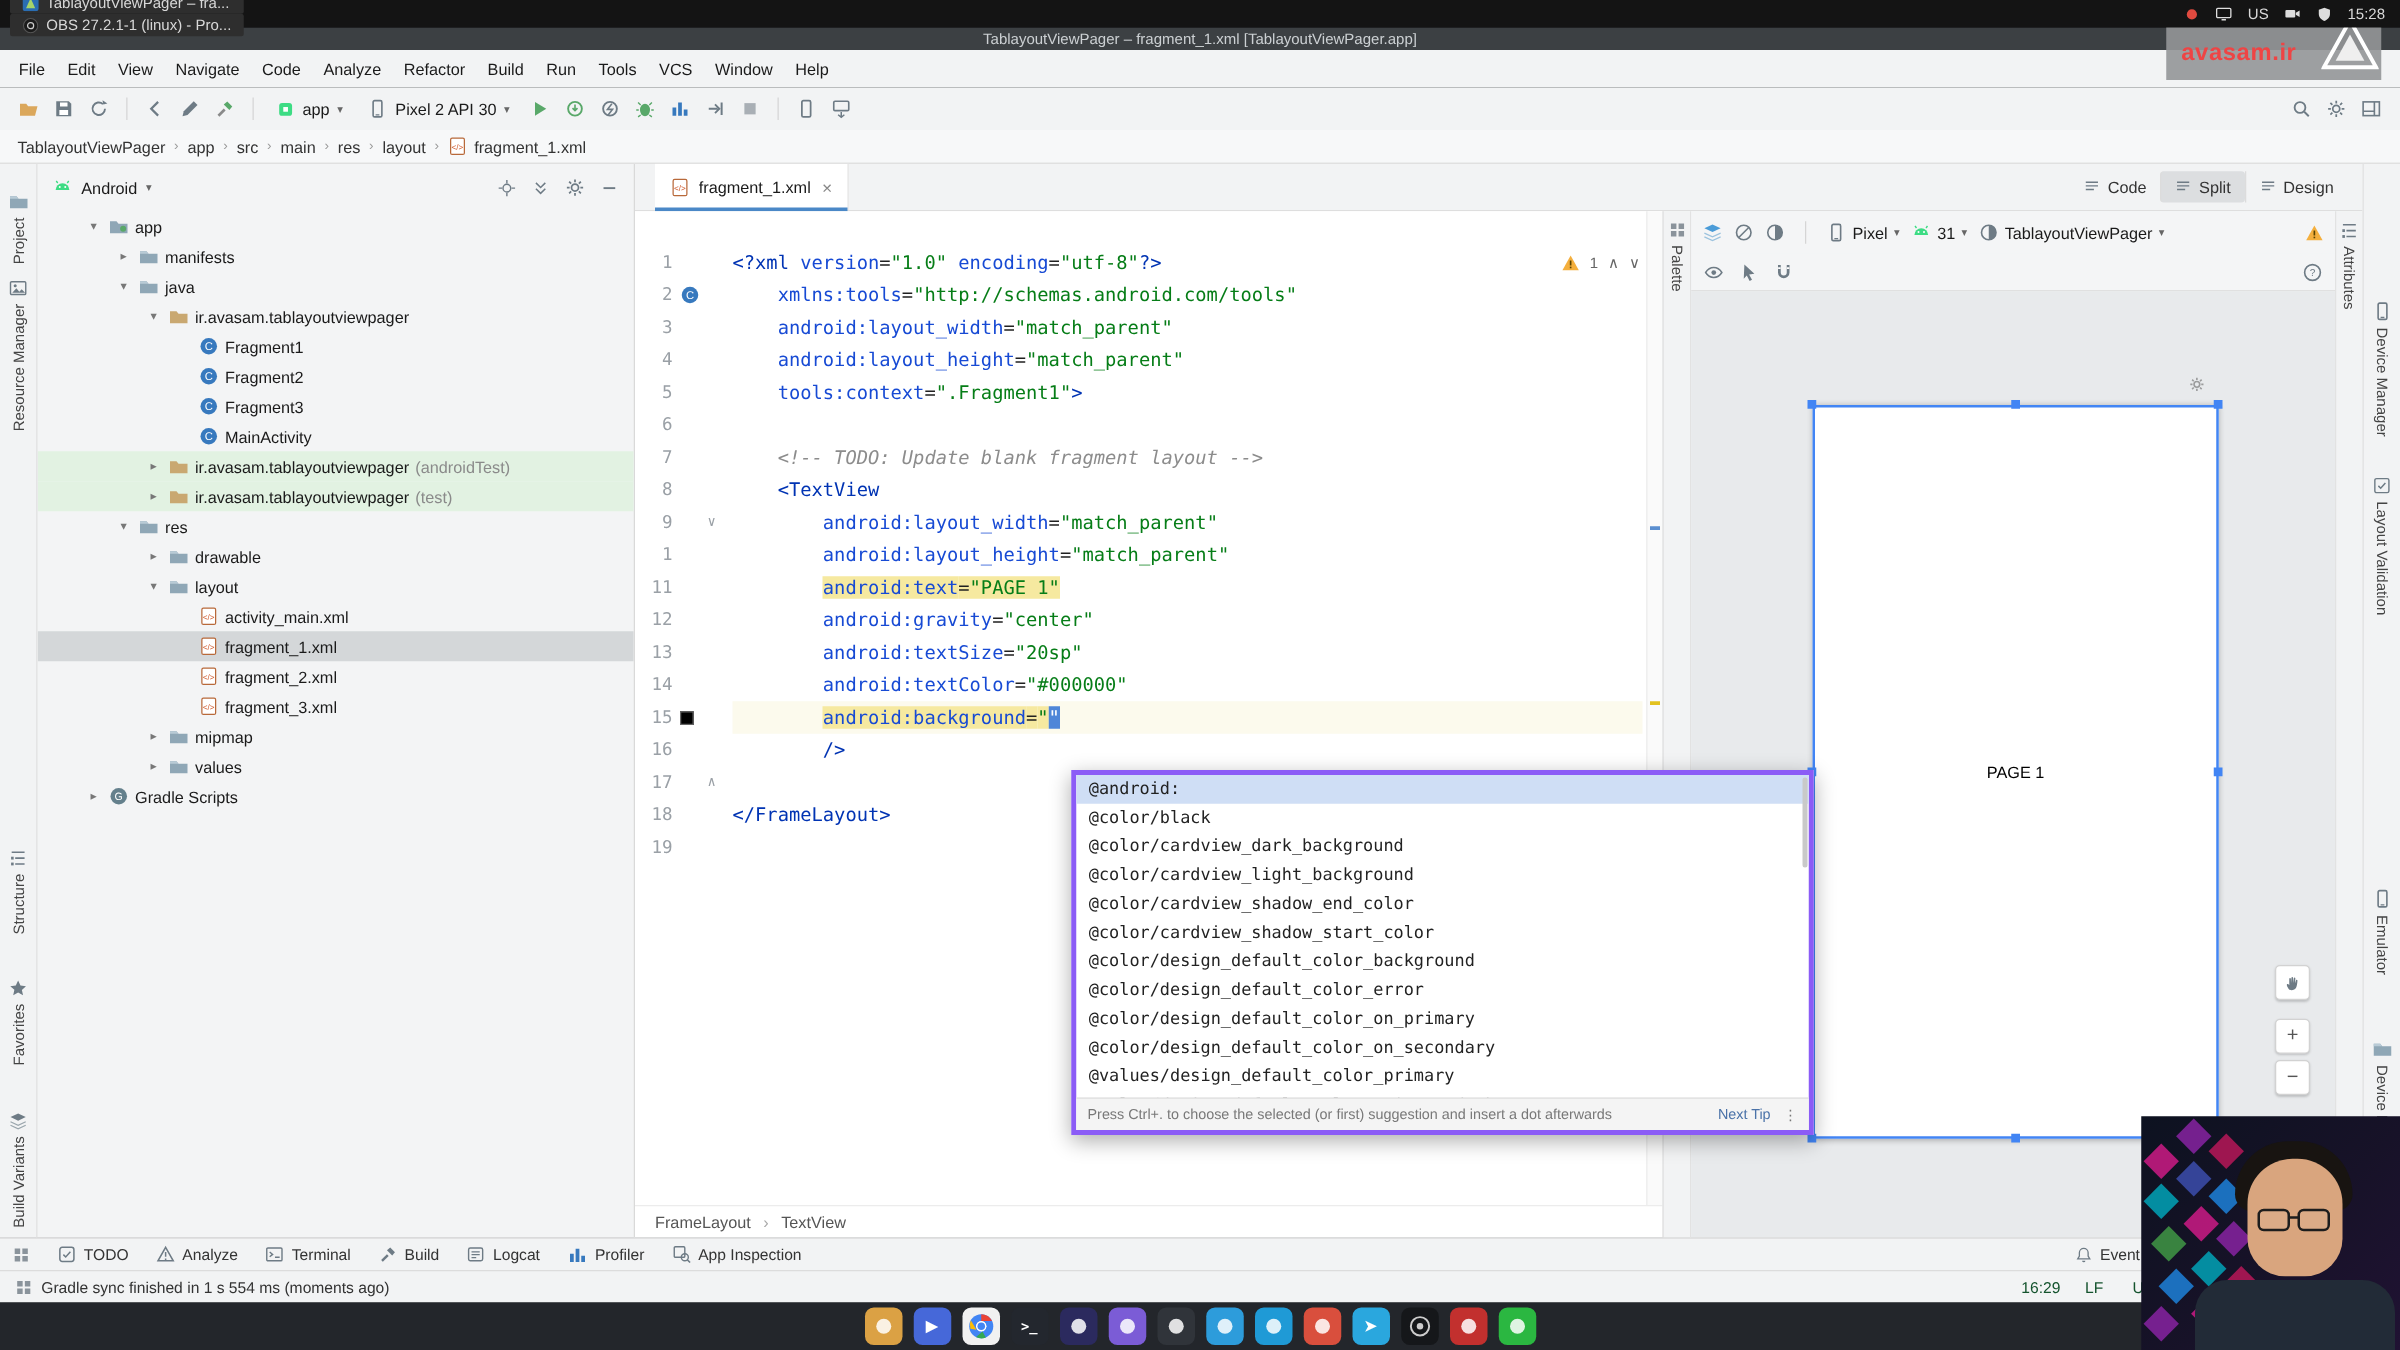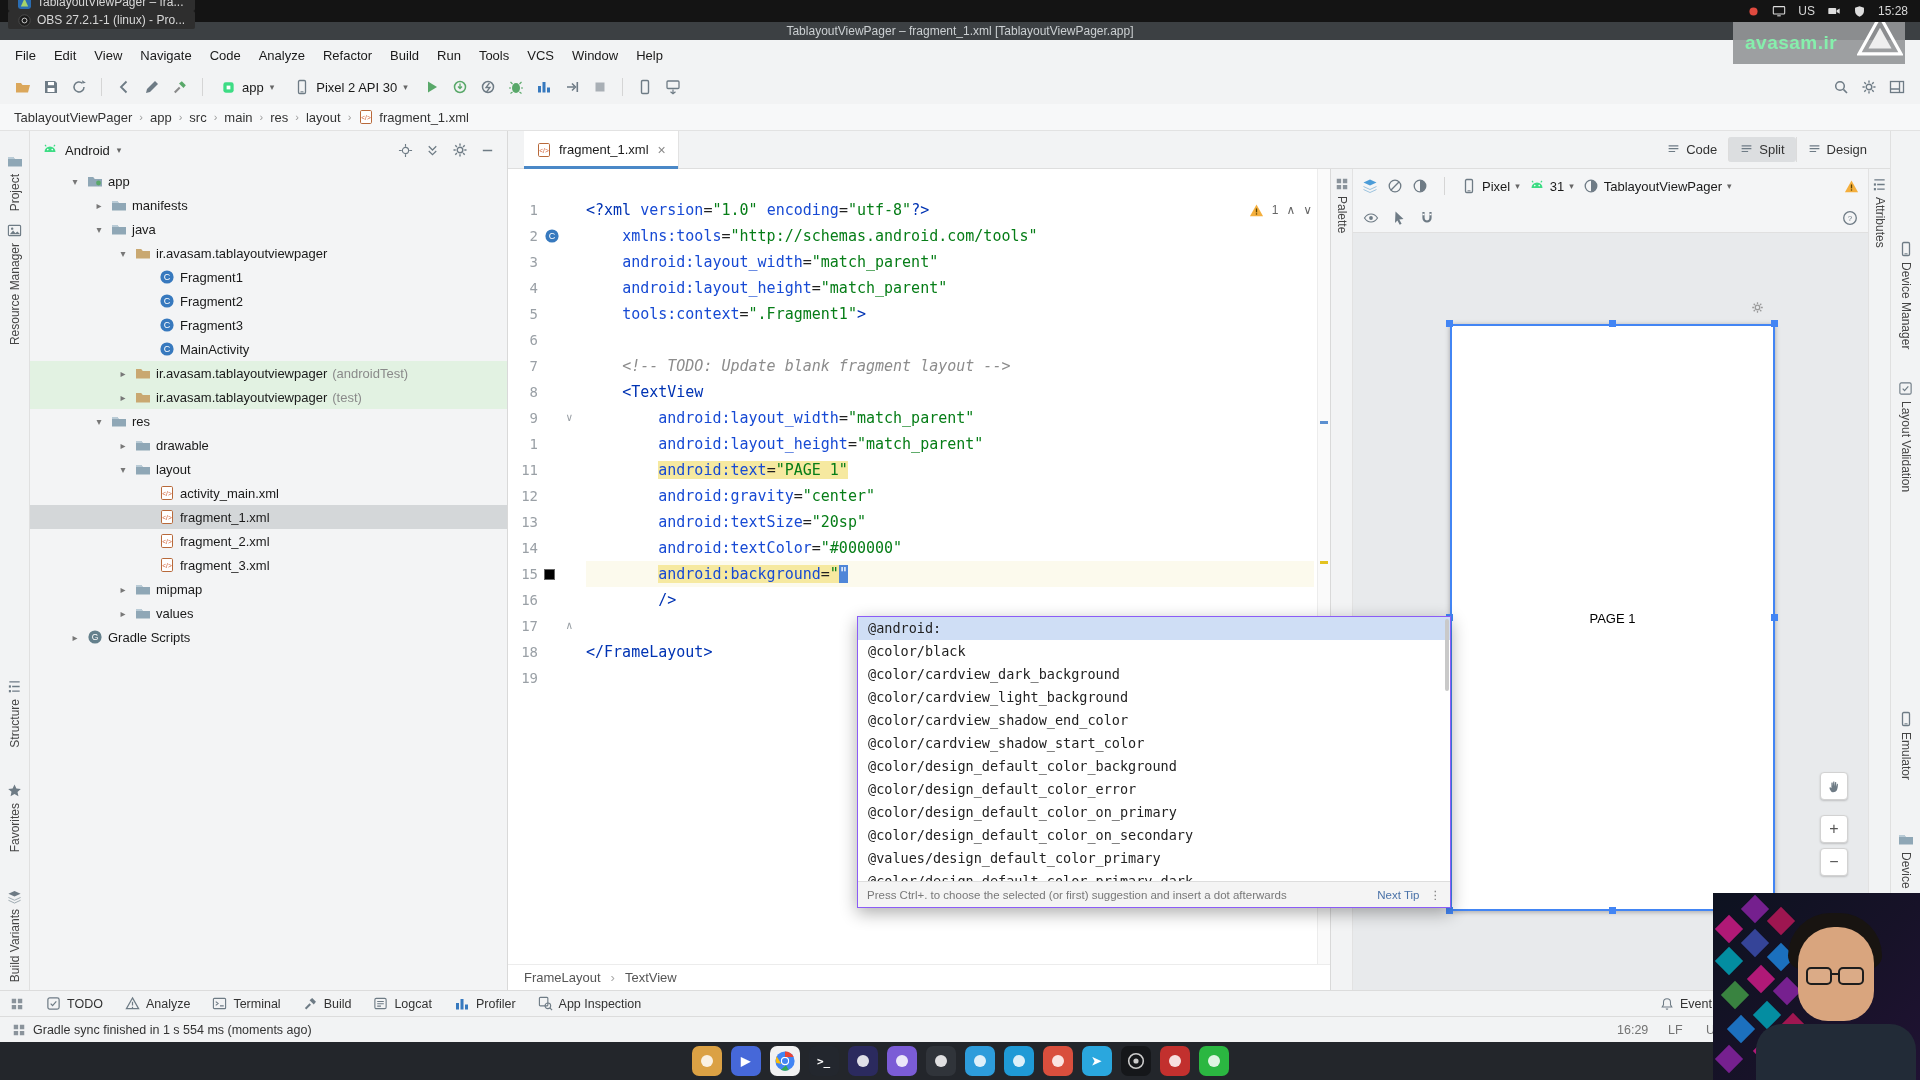--- a/index.html
+++ b/index.html
@@ -5,21 +5,21 @@
 *{margin:0;padding:0;box-sizing:border-box}
 html,body{width:1920px;height:1080px;overflow:hidden}
 body{position:relative;font-family:"Liberation Sans",sans-serif;background:#15171a;color:#1a1a1a}
 svg{display:block}
 
 #os-bar{position:absolute;top:0;left:0;right:0;height:22px;background:#141414;display:flex;align-items:center;color:#d8d8d8;font-size:12px;z-index:31}
 .os-win{display:flex;align-items:center;gap:6px;padding:2px 10px;margin-left:8px;background:#2e2e2e;border-radius:2px;height:18px}
 #os-right{margin-left:auto;display:flex;align-items:center;gap:12px;padding-right:12px}
 #os-right .osic{display:flex;align-items:center}
 
-#watermark{position:absolute;left:1733px;top:0;width:172px;height:64px;background:rgba(148,150,152,.9);z-index:29;color:#86efac}
+#watermark{position:absolute;left:1733px;top:0;width:172px;height:64px;background:rgba(148,150,152,.9);z-index:29;color:#ef4444}
 .wm-arabic{position:absolute;right:44px;top:1px;font-size:12px;direction:rtl}
 .wm-site{position:absolute;left:12px;top:32px;font-size:19px;font-weight:bold;letter-spacing:.5px}
 .wm-logo{position:absolute;right:2px;top:12px}
 
 #title-bar{position:absolute;top:22px;left:0;right:0;height:18px;background:#3c4043;color:#ccd0d3;font-size:12px;display:flex;justify-content:center;align-items:center;z-index:10}
 #menu-bar{position:absolute;top:40px;left:0;right:0;height:30px;background:#f2f3f4;display:flex;align-items:center;font-size:13px;padding-left:6px;z-index:9}
 .menu-item{padding:0 9px}
 #toolbar{position:absolute;top:70px;left:0;right:0;height:34px;background:#f2f3f4;display:flex;align-items:center;gap:2px;padding:0 10px;z-index:9}
 .tb-ic{width:26px;height:24px;display:flex;align-items:center;justify-content:center;border-radius:3px;color:#6e6e6e;font-size:15px}
 .tb-sep{width:1px;height:18px;background:#d5d5d5;margin:0 7px}
@@ -87,26 +87,26 @@
 .handle{position:absolute;width:7px;height:7px;background:#4285f4}
 .preview-text{position:absolute;left:0;right:0;top:50%;transform:translateY(-50%);text-align:center;font-size:13px;color:#000}
 .zbtn{position:absolute;right:20px;width:28px;height:28px;background:#fff;border:1px solid #d2d2d2;border-radius:4px;display:flex;align-items:center;justify-content:center;color:#555;box-shadow:0 1px 2px rgba(0,0,0,.18);font-size:16px}
 .legend-ic{position:absolute;left:398px;top:68px;opacity:.7}
 
 #bottom-bar{position:absolute;top:990px;left:0;right:0;height:26px;background:#f2f3f4;border-top:1px solid #dcdcdc;display:flex;align-items:center;font-size:12.5px;color:#333;padding:0 10px;gap:22px;z-index:9}
 .bb-tab{display:flex;align-items:center;gap:6px}
 #bb-right{position:absolute;left:1660px;display:flex;align-items:center;gap:6px}
 #status-bar{position:absolute;top:1016px;left:0;right:0;height:26px;background:#f2f3f4;border-top:1px solid #dcdcdc;font-size:12.5px;color:#333;z-index:9}
 #status-msg{position:absolute;left:12px;top:0;height:26px;display:flex;align-items:center;gap:7px}
-.st-seg{position:absolute;top:0;height:26px;display:flex;align-items:center;color:#737373}
+.st-seg{position:absolute;top:0;height:26px;display:flex;align-items:center;color:#14532d}
 
 #taskbar{position:absolute;top:1042px;left:0;right:0;height:38px;background:#23262b;display:flex;align-items:center;justify-content:center;gap:9px;z-index:20}
 .tb-app{width:30px;height:30px;border-radius:7px;display:flex;align-items:center;justify-content:center;color:#fff;font-size:12px;font-weight:bold}
 
-#popup{position:absolute;left:857px;top:616px;width:594px;height:292px;background:#fff;border:1px solid #8b5cf6;box-shadow:0 5px 16px rgba(0,0,0,.32);z-index:45;font-family:"DejaVu Sans Mono",monospace;font-size:13.5px}
+#popup{position:absolute;left:857px;top:616px;width:594px;height:292px;background:#fff;border:4px solid #8b5cf6;box-shadow:0 5px 16px rgba(0,0,0,.32);z-index:45;font-family:"DejaVu Sans Mono",monospace;font-size:13.5px}
 #pitems{position:absolute;inset:0 0 26px 0;overflow:hidden}
 .pitem{height:23px;line-height:23px;padding-left:10px;color:#222;white-space:pre}
 .pitem.selected{background:#cfdef5}
 .pscroll{position:absolute;right:1px;top:2px;width:4px;height:72px;background:#c9c9c9;border-radius:2px}
 .pfooter{position:absolute;left:0;right:0;bottom:0;height:26px;background:#f4f4f4;border-top:1px solid #ddd;display:flex;align-items:center;font-family:"Liberation Sans",sans-serif;font-size:11.5px;color:#787878;padding:0 9px;gap:10px}
 .pfooter .tip{margin-left:auto;color:#4a72a8}
 
 #webcam{position:absolute;left:1713px;top:893px;width:207px;height:187px;z-index:50;background:linear-gradient(135deg,#0d1220,#171228 55%,#201233);overflow:hidden}
 .dm{position:absolute;width:20px;height:20px;transform:rotate(45deg);opacity:.8}
 .hair{position:absolute;right:38px;top:20px;width:94px;height:56px;background:#181411;border-radius:44px 44px 14px 14px}

